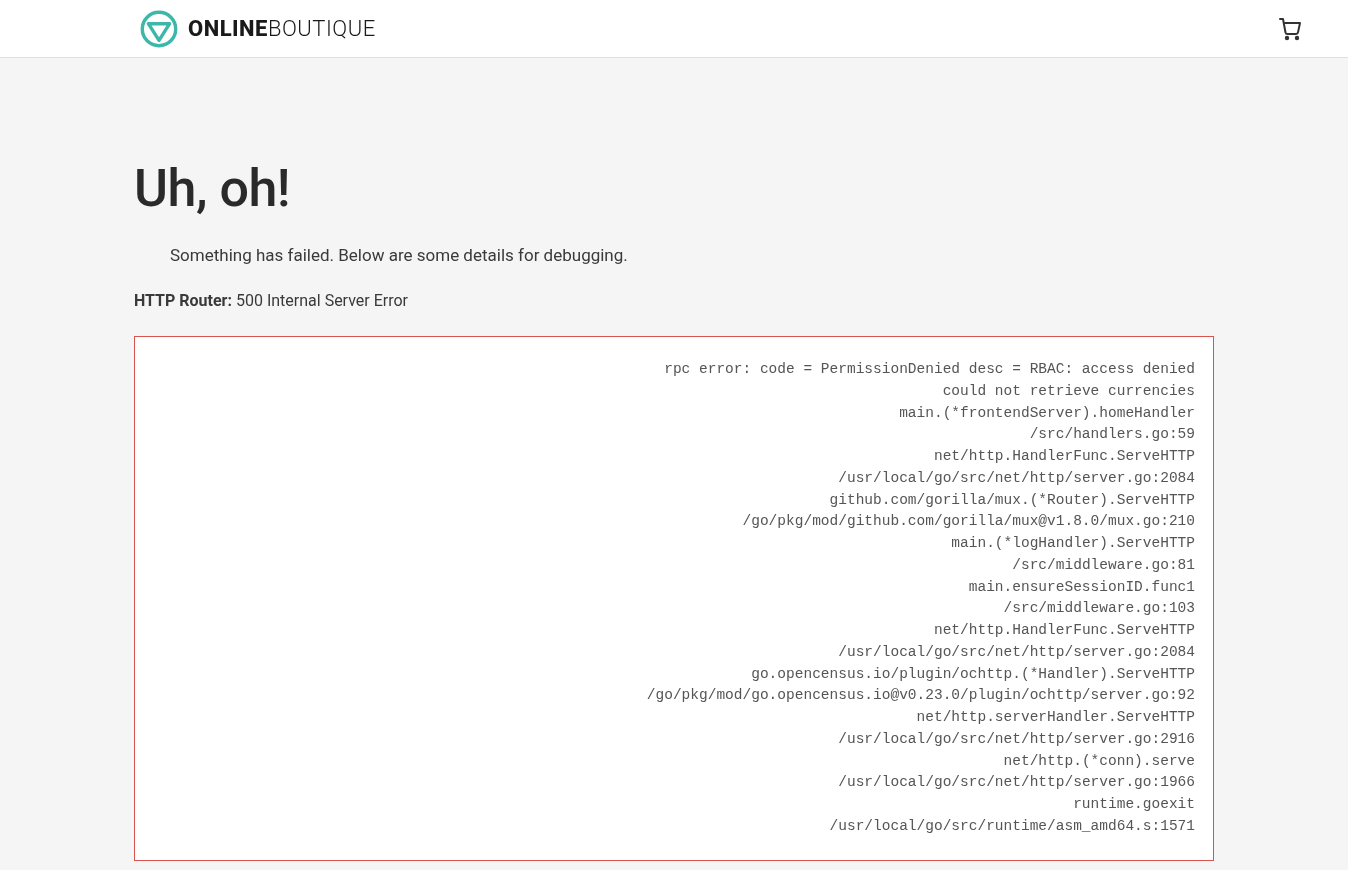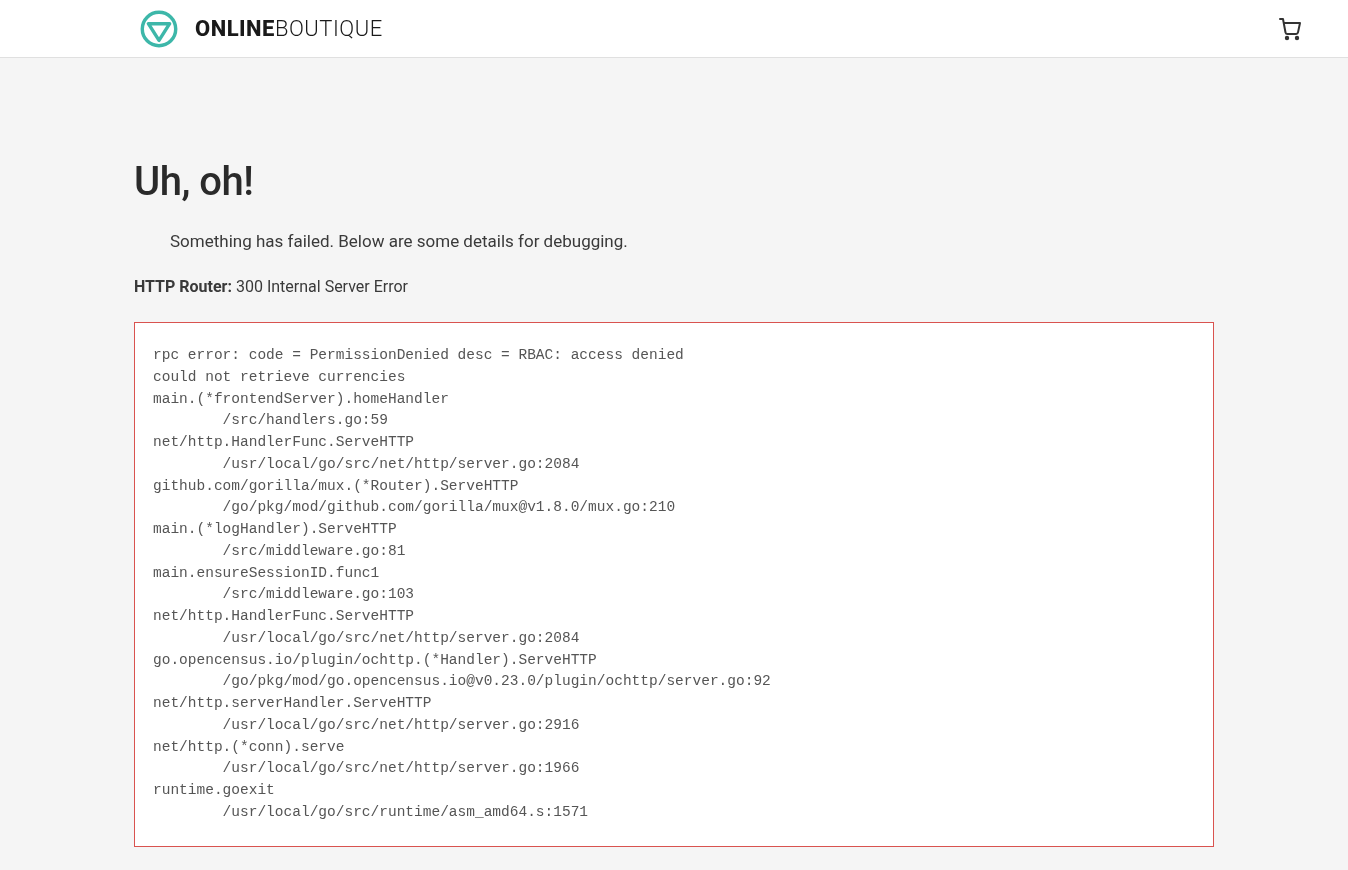--- a/index.html
+++ b/index.html
@@ -17,21 +17,21 @@
       border-bottom: 1px solid #e0e0e0;
       height: 58px;
       display: flex;
       align-items: center;
       justify-content: space-between;
       padding: 0 40px 0 140px;
     }
     .logo-wrap {
       display: flex;
       align-items: center;
-      gap: 17px;
+      gap: 10px;
       cursor: pointer;
     }
     .logo-icon svg {
       display: block;
     }
     .logo-text {
       font-size: 22px;
       letter-spacing: 0.5px;
       color: #1a1a1a;
       font-weight: 300;
@@ -48,21 +48,21 @@
     }
     .cart-btn svg {
       display: block;
     }
     .content {
       max-width: 1080px;
       margin: 0 auto;
       padding: 100px 0 40px 0;
     }
     .error-title {
-      font-size: 40px;
+      font-size: 52px;
       font-weight: 500;
       color: #2a2a2a;
       margin-bottom: 26px;
       letter-spacing: -0.5px;
     }
     .error-subtitle {
       font-size: 17px;
       color: #3a3a3a;
       margin-bottom: 26px;
       margin-left: 36px;
@@ -78,20 +78,21 @@
     .trace-box {
       border: 1px solid #d9534f;
       background: #ffffff;
       padding: 22px 18px;
       font-family: "SFMono-Regular", Consolas, "Liberation Mono", Menlo, monospace;
       font-size: 14.5px;
       line-height: 1.5;
       color: #555;
       white-space: pre;
       overflow-x: auto;
+      text-align: right;
     }
   </style>
 </head>
 <body>
 
 <div class="header">
   <a class="logo-wrap">
     <span class="logo-icon">
       <svg width="38" height="38" viewBox="0 0 100 100">
         <circle cx="50" cy="50" r="44" fill="none" stroke="#3db7a9" stroke-width="9"></circle>
@@ -109,21 +110,21 @@
       </svg>
     </span>
   </button>
 </div>
 
 <div class="content">
   <h1 class="error-title">Uh, oh!</h1>
   <p class="error-subtitle">Something has failed. Below are some details for debugging.</p>
   <p class="status-line">
     <span class="label">HTTP Router:</span>
-    <span>300 Internal Server Error</span>
+    <span>500 Internal Server Error</span>
   </p>
   <pre class="trace-box">rpc error: code = PermissionDenied desc = RBAC: access denied
 could not retrieve currencies
 main.(*frontendServer).homeHandler
         /src/handlers.go:59
 net/http.HandlerFunc.ServeHTTP
         /usr/local/go/src/net/http/server.go:2084
 github.com/gorilla/mux.(*Router).ServeHTTP
         /go/pkg/mod/github.com/gorilla/mux@v1.8.0/mux.go:210
 main.(*logHandler).ServeHTTP

